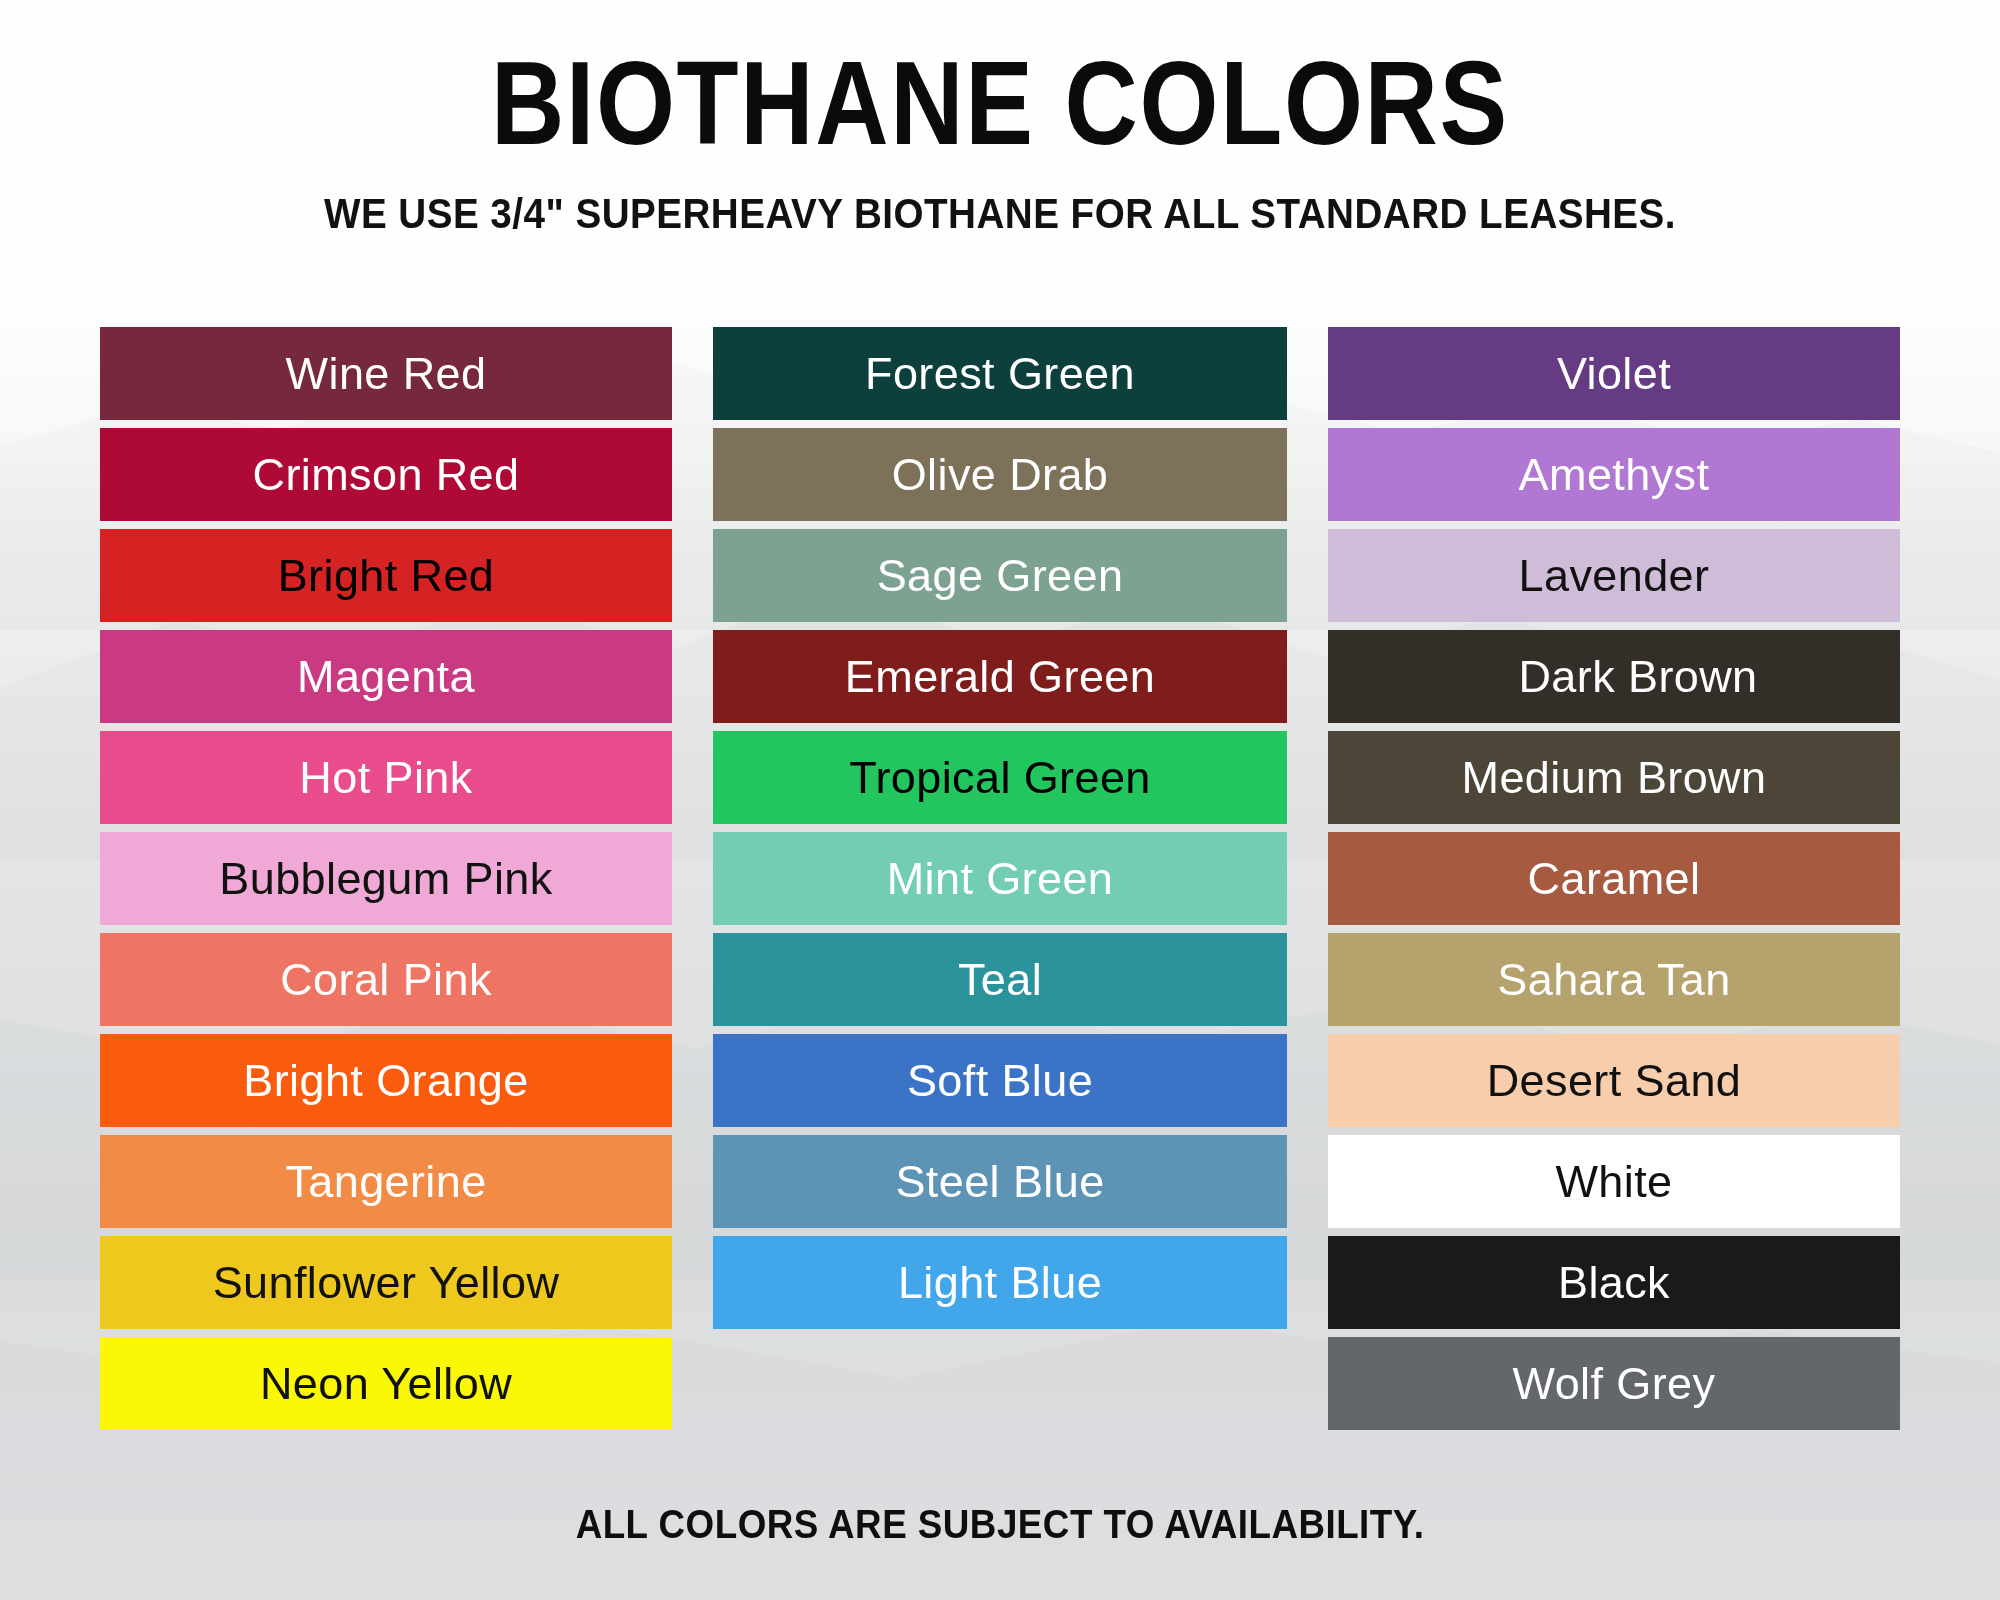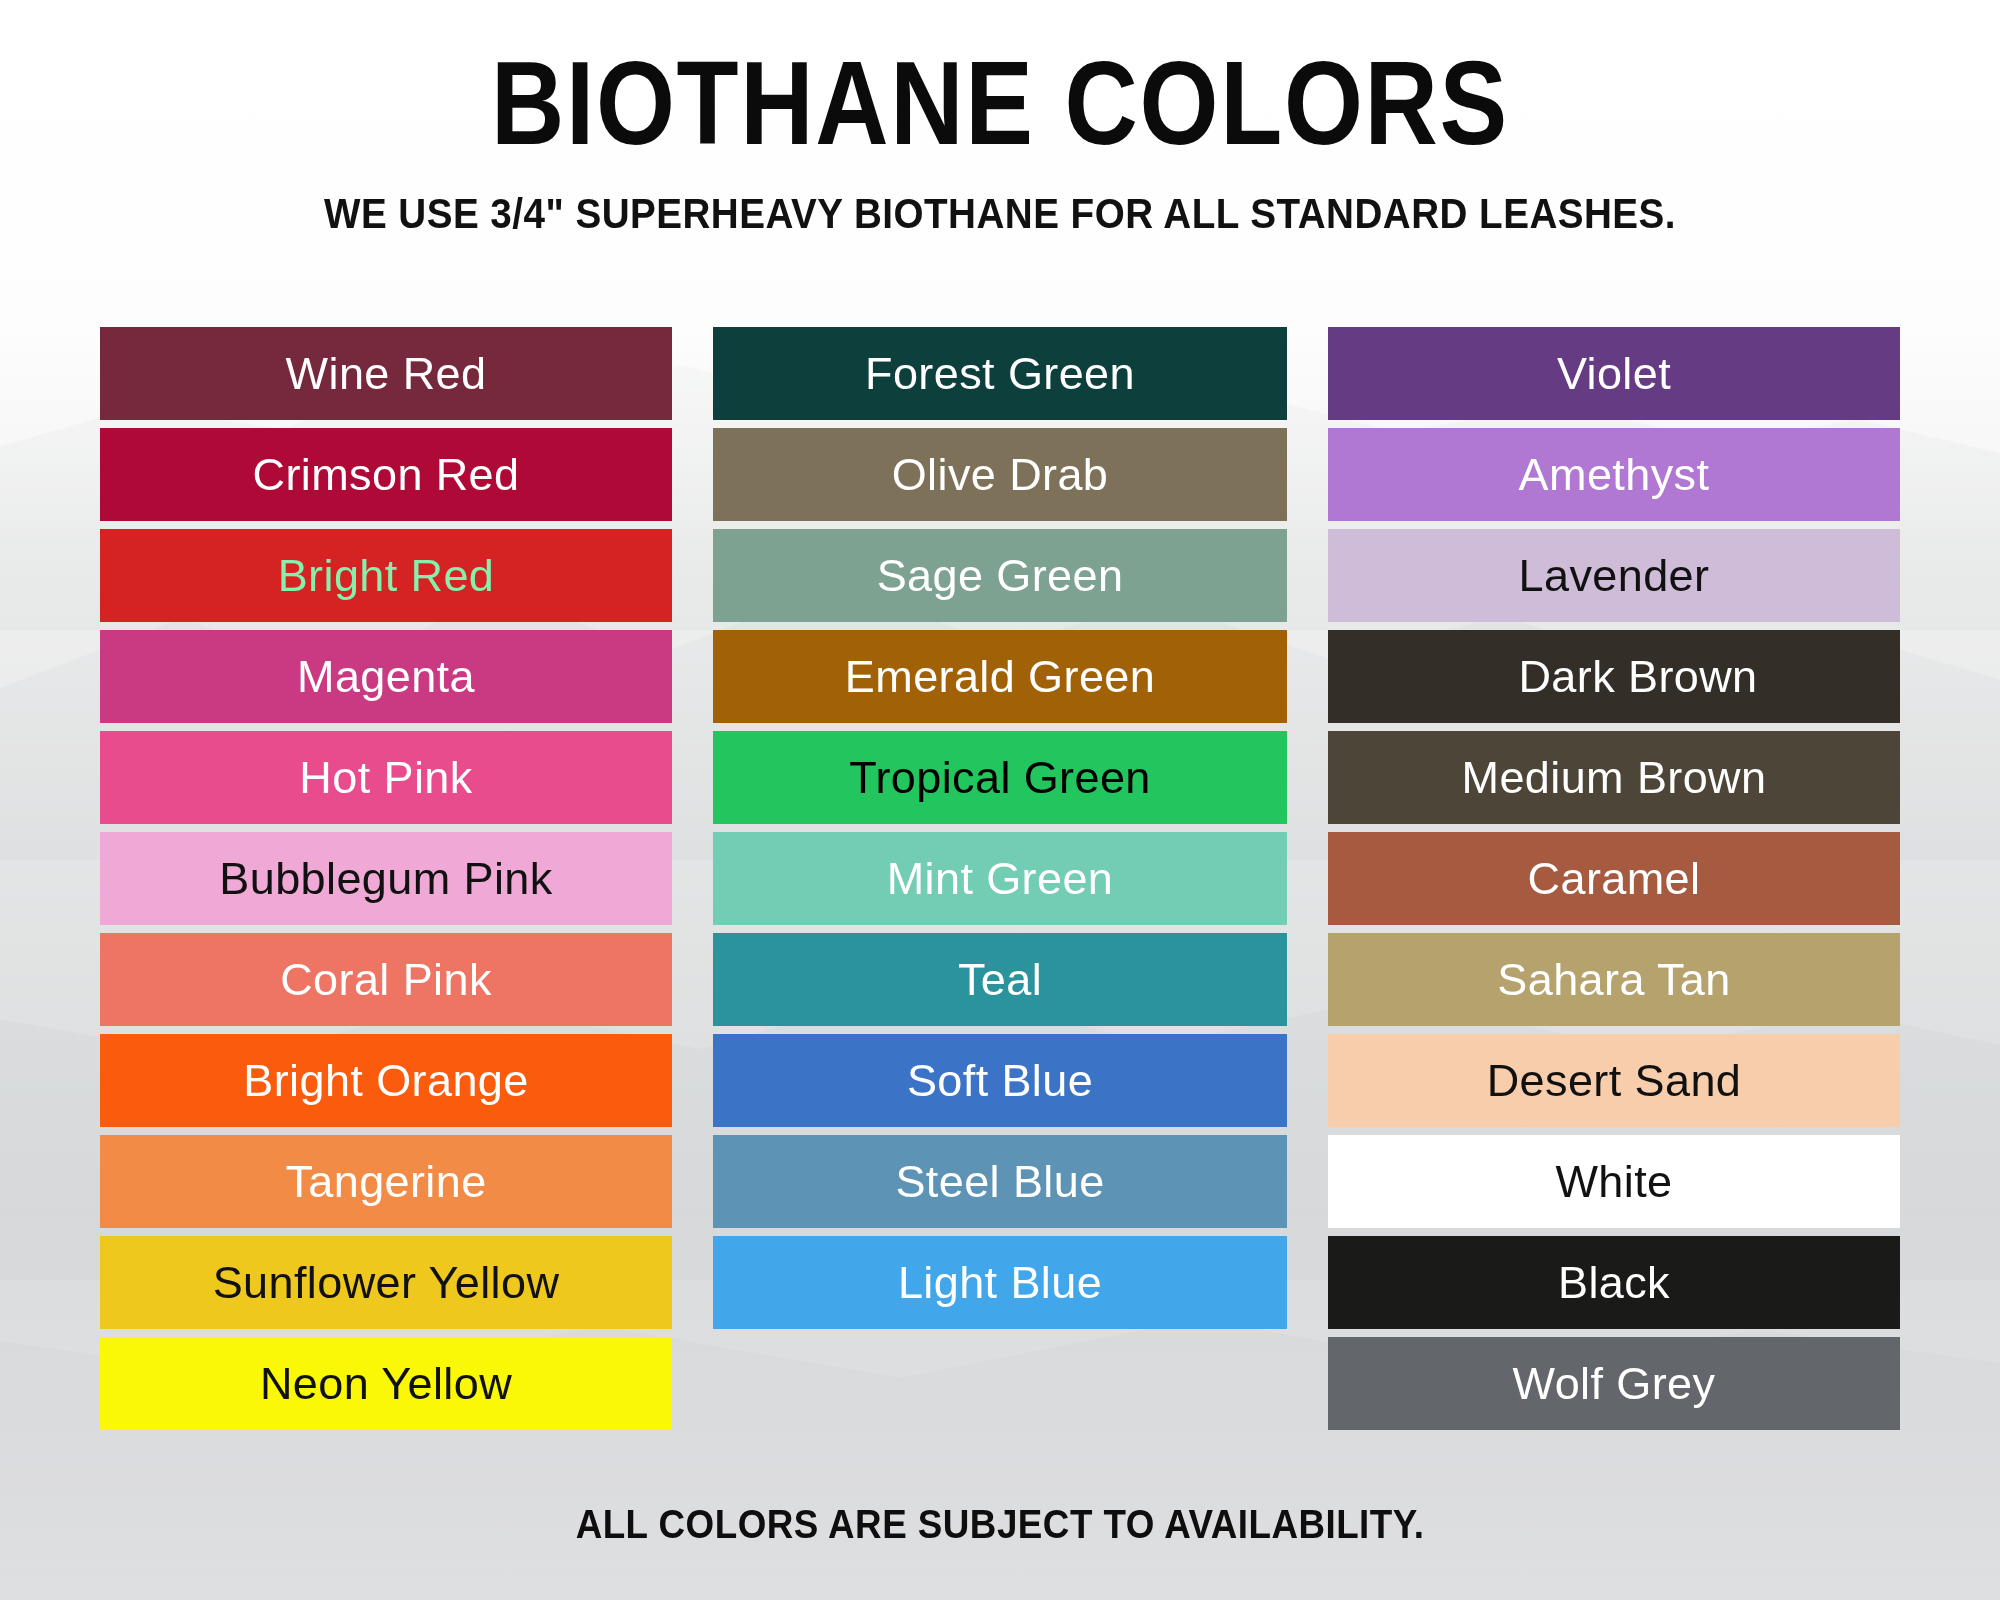--- a/index.html
+++ b/index.html
@@ -124,21 +124,21 @@
 
   <div class="grid" id="swatch-grid">
       <div class="col">
         <div class="swatch" style="background: rgb(118, 40, 60);">
           <span class="label" style="color: rgb(255, 255, 255);">Wine Red</span>
         </div>
         <div class="swatch" style="background: rgb(175, 10, 55);">
           <span class="label" style="color: rgb(255, 255, 255);">Crimson Red</span>
         </div>
         <div class="swatch" style="background: rgb(212, 35, 34);">
-          <span class="label" style="color: #86efac;">Bright Red</span>
+          <span class="label" style="color: #000000;">Bright Red</span>
         </div>
         <div class="swatch" style="background: rgb(201, 58, 130);">
           <span class="label" style="color: rgb(255, 255, 255);">Magenta</span>
         </div>
         <div class="swatch" style="background: rgb(233, 76, 140);">
           <span class="label" style="color: rgb(255, 255, 255);">Hot Pink</span>
         </div>
         <div class="swatch" style="background: rgb(240, 168, 214);">
           <span class="label" style="color: rgb(17, 17, 17);">Bubblegum Pink</span>
         </div>
@@ -161,21 +161,21 @@
       <div class="col">
         <div class="swatch" style="background: rgb(13, 64, 61);">
           <span class="label" style="color: rgb(255, 255, 255);">Forest Green</span>
         </div>
         <div class="swatch" style="background: rgb(125, 113, 89);">
           <span class="label" style="color: rgb(255, 255, 255);">Olive Drab</span>
         </div>
         <div class="swatch" style="background: rgb(126, 162, 146);">
           <span class="label" style="color: rgb(255, 255, 255);">Sage Green</span>
         </div>
-        <div class="swatch" style="background: #a16207;">
+        <div class="swatch" style="background: #7f1d1d;">
           <span class="label" style="color: rgb(255, 255, 255);">Emerald Green</span>
         </div>
         <div class="swatch" style="background: rgb(34, 197, 94);">
           <span class="label" style="color: #000000;">Tropical Green</span>
         </div>
         <div class="swatch" style="background: rgb(114, 205, 180);">
           <span class="label" style="color: rgb(255, 255, 255);">Mint Green</span>
         </div>
         <div class="swatch" style="background: rgb(42, 147, 155);">
           <span class="label" style="color: rgb(255, 255, 255);">Teal</span>

